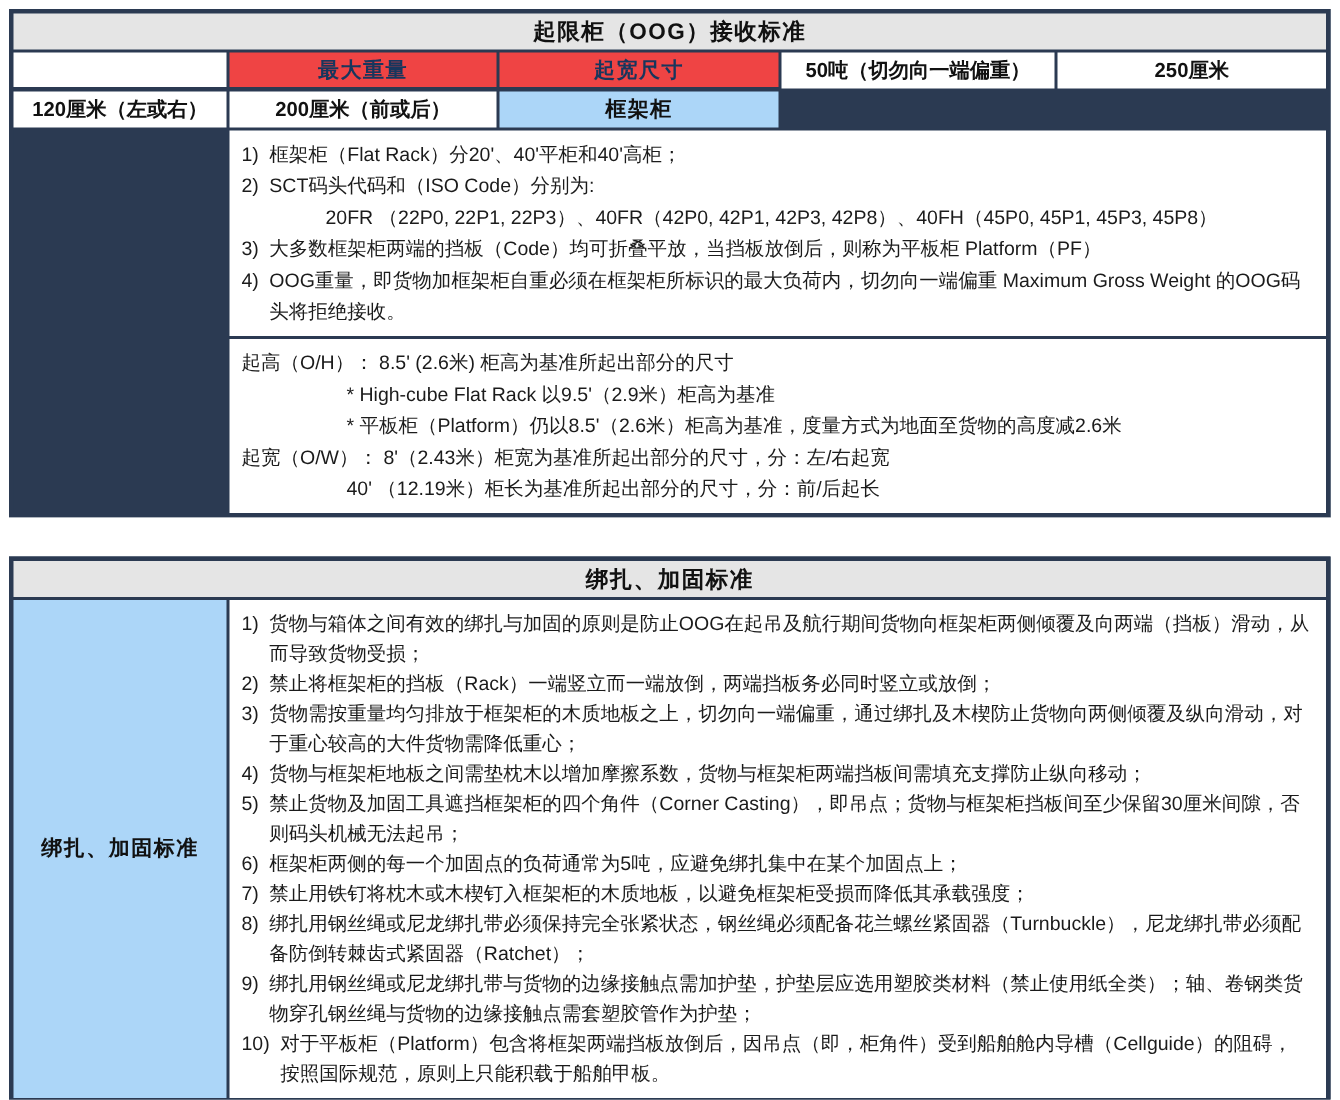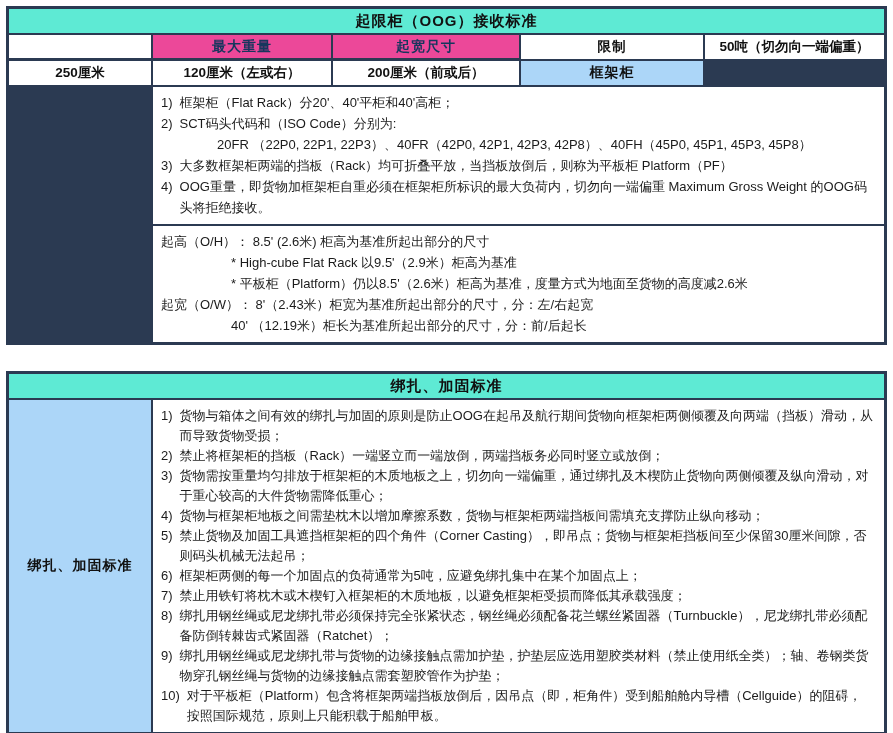--- a/index.html
+++ b/index.html
@@ -16,29 +16,29 @@
     gap:2px;
     border:3px solid #2b3a52;
     width:881px;
     box-sizing:border-box;
   }
   .tbl1{grid-template-columns:142px 178px 186px 182px auto;}
   .tbl2{grid-template-columns:142px auto;}
   .c{background:#ffffff;box-sizing:border-box;}
   .title-cell{
     grid-column:1/-1;
-    background:#5eead4;
+    background:#e5e5e5;
     height:24px;
     display:flex;align-items:center;justify-content:center;
     font-weight:bold;font-size:15px;color:#111111;
     letter-spacing:1px;
   }
   .hdr-blank{background:#ffffff;height:23px;}
   .hdr{
-    background:#ec4899;height:23px;
+    background:#ef4444;height:23px;
     display:flex;align-items:center;justify-content:center;
     font-weight:bold;font-size:14px;color:#17365d;
     letter-spacing:1px;
   }
   .limit-label{
     background:#ffffff;height:24px;
     display:flex;align-items:center;justify-content:center;
     font-weight:bold;font-size:13.5px;color:#111111;letter-spacing:1px;
   }
   .limit-val{
@@ -74,42 +74,41 @@
 
 <div class="page">
 
   <div class="tbl tbl1">
     <div class="c title-cell">起限柜（OOG）接收标准</div>
 
     <div class="c hdr-blank"></div>
     <div class="c hdr">最大重量</div>
     <div class="c hdr">起宽尺寸</div>
 
-    <div class="c limit-label">限制</div>
     <div class="c limit-val">50吨（切勿向一端偏重）</div>
     <div class="c limit-val">250厘米</div>
     <div class="c limit-val">120厘米（左或右）</div>
     <div class="c limit-val">200厘米（前或后）</div>
 
     <div class="c stub">框架柜</div>
     <div class="c content">
         <div class="line">
           <span class="num">1)</span>
           <span class="bodytxt">框架柜（Flat Rack）分20'、40'平柜和40'高柜；</span>
         </div>
         <div class="line">
           <span class="num">2)</span>
           <span class="bodytxt">SCT码头代码和（ISO Code）分别为:</span>
         </div>
         <div class="line ind2">
           <span class="bodytxt">20FR （22P0, 22P1, 22P3）、40FR（42P0, 42P1, 42P3, 42P8）、40FH（45P0, 45P1, 45P3, 45P8）</span>
         </div>
         <div class="line">
           <span class="num">3)</span>
-          <span class="bodytxt">大多数框架柜两端的挡板（Rack）均可折叠平放，当挡板放倒后，则称为平板柜 Platform（PF）</span>
+          <span class="bodytxt">大多数框架柜两端的挡板（Code）均可折叠平放，当挡板放倒后，则称为平板柜 Platform（PF）</span>
         </div>
         <div class="line">
           <span class="num">4)</span>
           <span class="bodytxt">OOG重量，即货物加框架柜自重必须在框架柜所标识的最大负荷内，切勿向一端偏重 Maximum Gross Weight 的OOG码头将拒绝接收。</span>
         </div>
       </div>
 
     <div class="c content">
         <div class="line">
           <span class="bodytxt">起高（O/H）： 8.5' (2.6米) 柜高为基准所起出部分的尺寸</span>

